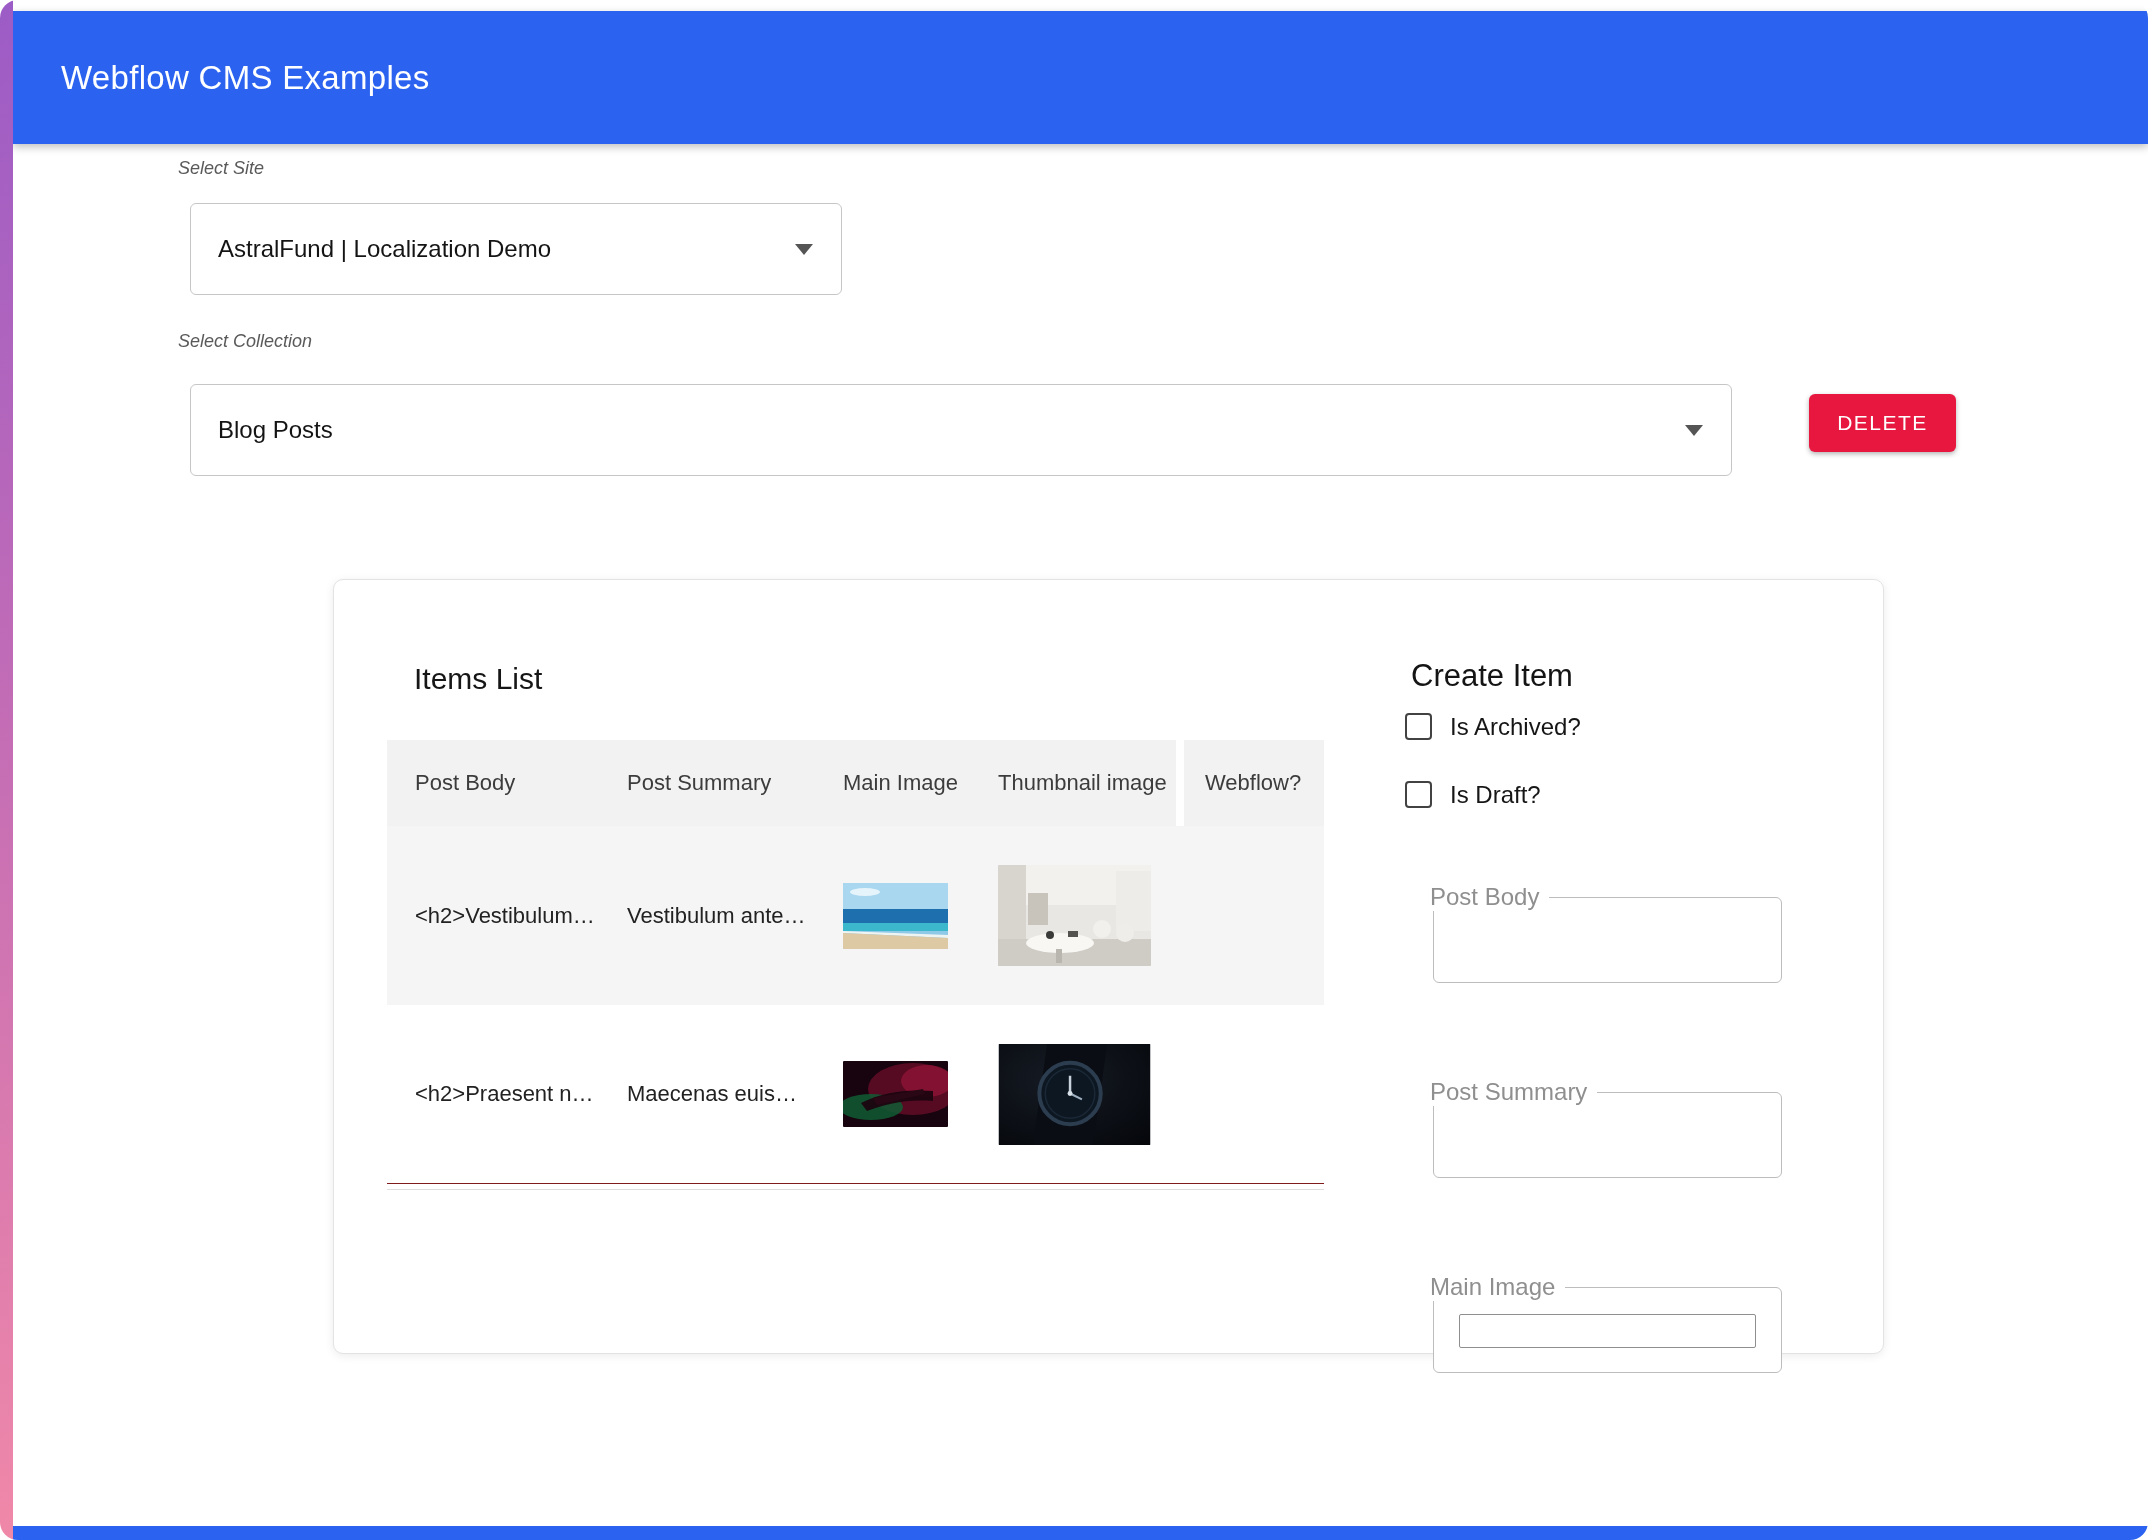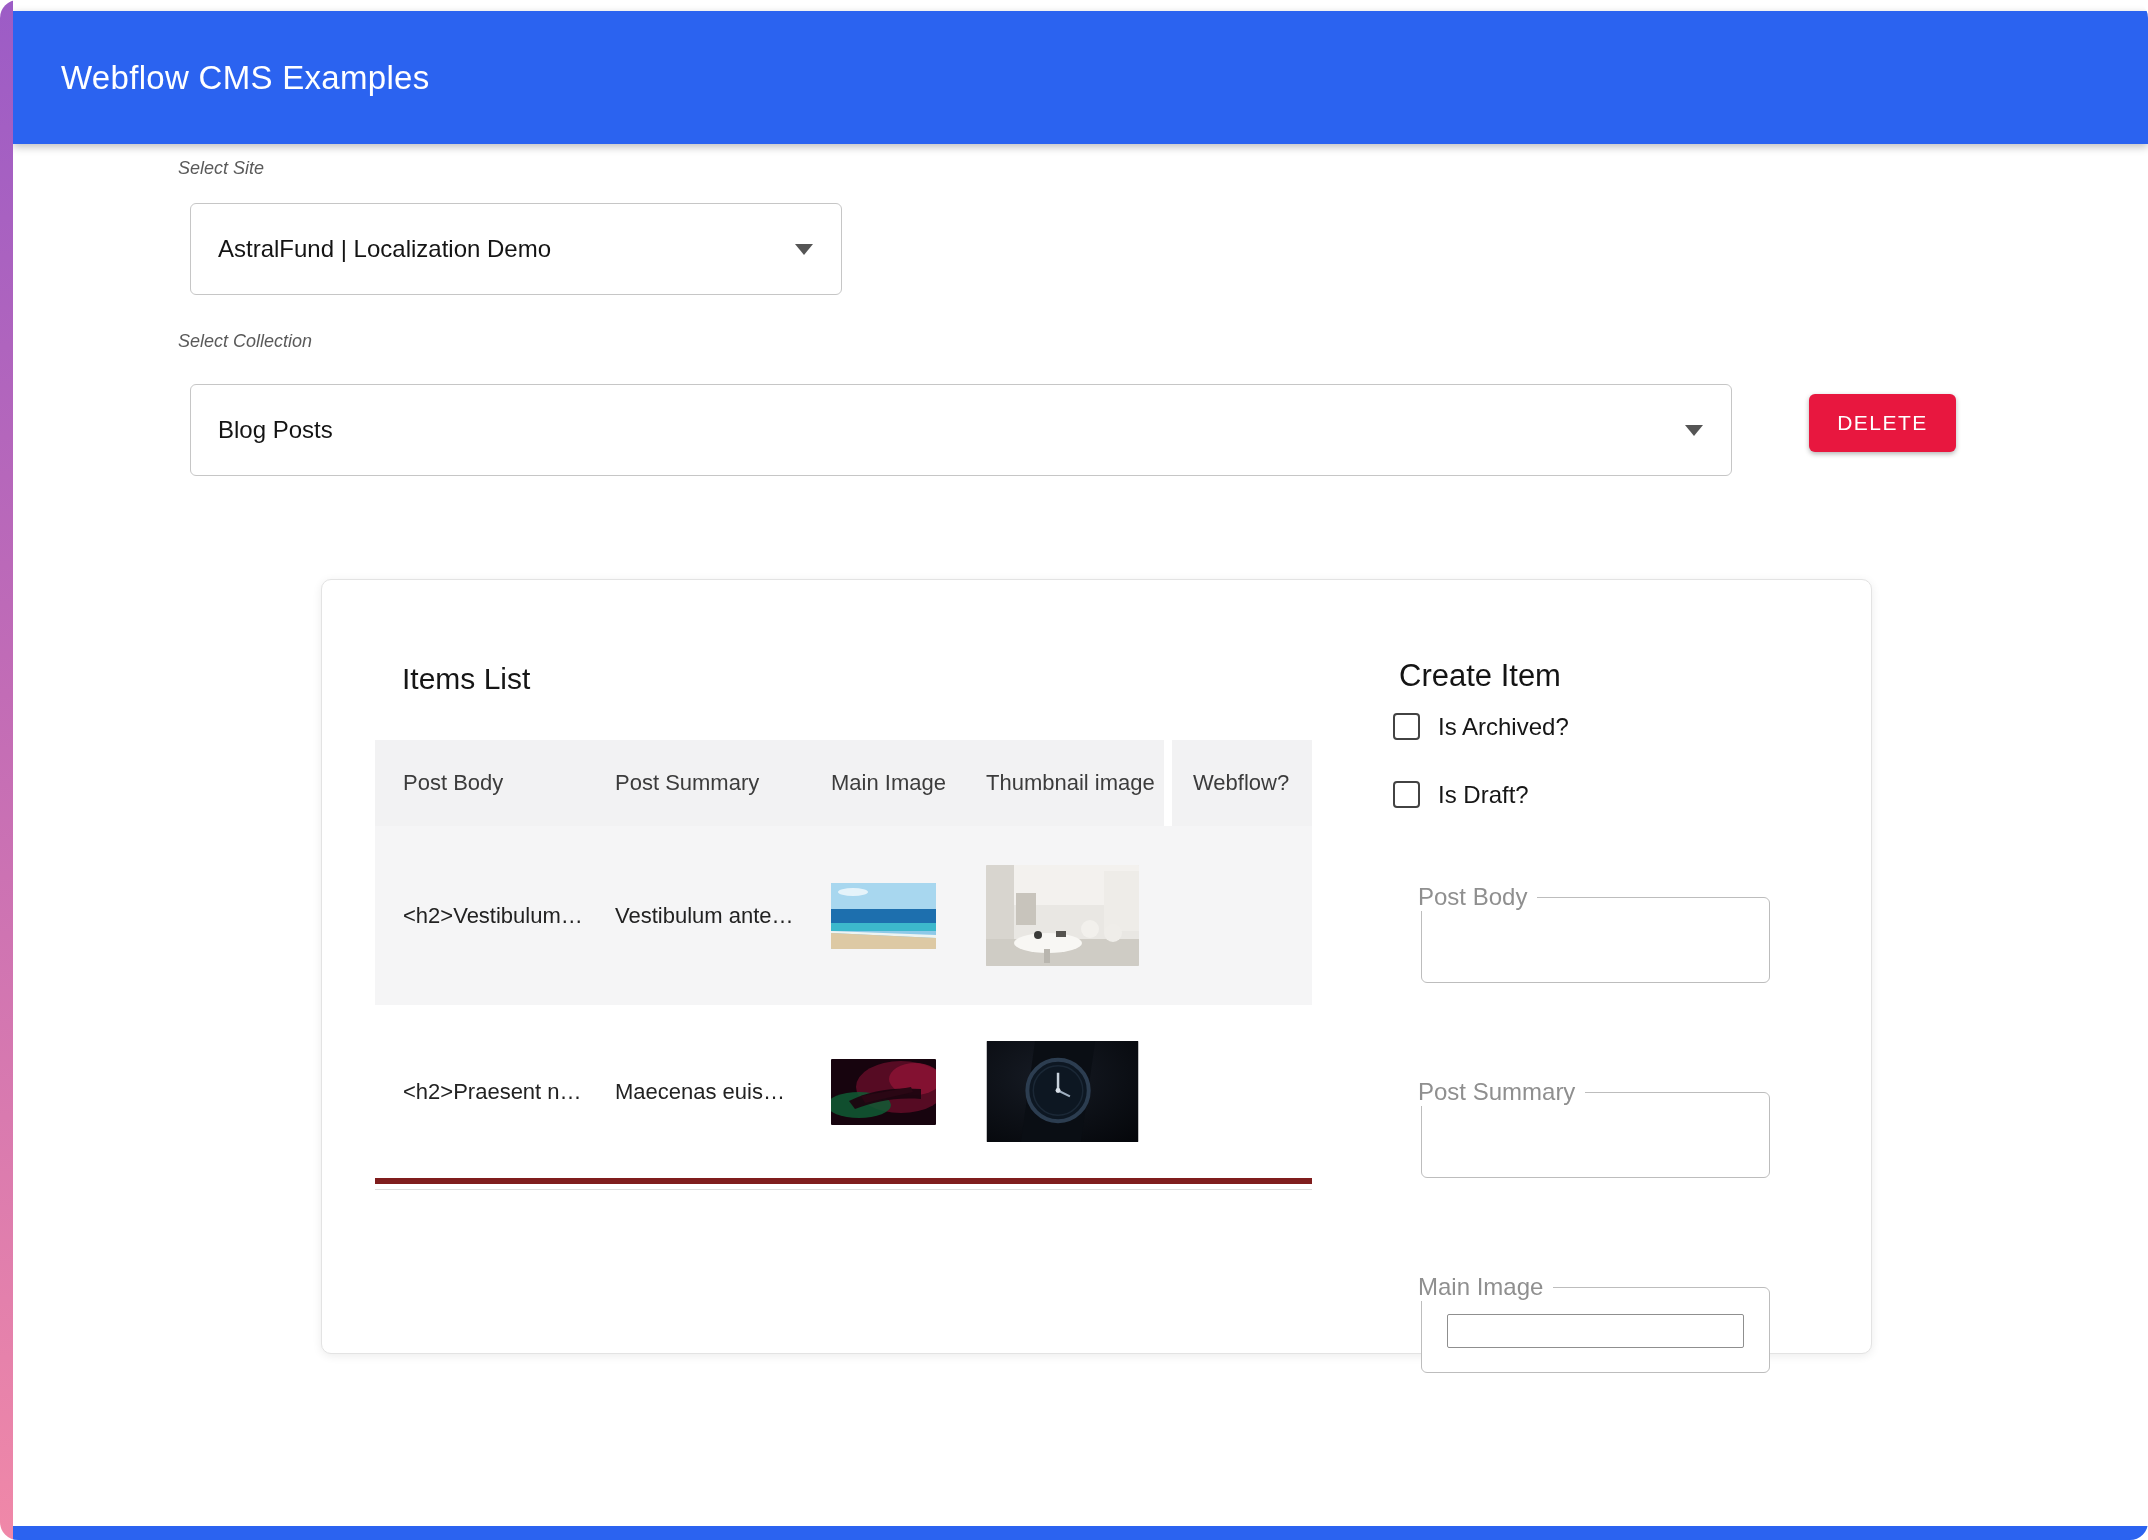--- a/index.html
+++ b/index.html
@@ -41,36 +41,36 @@
 
   .delete-btn {
     position:absolute; left:1765px; top:394px; width:147px; height:58px;
     background:#e8173f; color:#ffffff; border:none; border-radius:6px;
     font-family:"Liberation Sans", sans-serif; font-size:21px; font-weight:500;
     letter-spacing:1.5px; cursor:pointer; box-shadow:0 2px 5px rgba(0,0,0,0.3);margin-left:44px;
   }
 
   
   .card {
-    position:absolute; left:321px; top:579px; width:1551px; height:775px;
+    position:absolute; left:333px; top:579px; width:1551px; height:775px;
     background:#ffffff; border:1px solid #e3e3e3; border-radius:10px;
     box-shadow:0 2px 10px rgba(0,0,0,0.08);
   }
   .items-title { position:absolute; left:80px; top:82px; margin:0; font-size:30px; font-weight:400; color:#161616; }
 
   .table { position:absolute; left:53px; top:160px; width:937px; border-bottom:1px solid #dedede; padding-bottom:5px; }
   .thead { display:flex; height:86px; }
   .th {
     background:#f2f2f3; display:flex; align-items:center; padding-left:28px;
     font-size:22px; font-weight:500; color:#3c3c3c; white-space:nowrap;
   }
   .th.c4 { border-left:8px solid #ffffff; padding-left:21px; }
   .tr { display:flex; height:179px; align-items:center; }
   .tr-striped { background:#f5f5f6; }
-  .tr-white { background:#ffffff; border-bottom:6px solid #7f1d1d; }
+  .tr-white { background:#ffffff; border-bottom:1px solid #7f1d1d; }
   .td { display:flex; align-items:center; padding-left:28px; font-size:22px; color:#222; white-space:nowrap; overflow:hidden; }
   .c0 { width:212px; } .c1 { width:216px; } .c2 { width:155px; } .c3 { width:206px; } .c4 { width:148px; }
   .td svg { display:block; }
   .img-main { width:105px; height:66px; border-radius:1px; }
   .img-thumb { width:153px; height:101px; border-radius:1px; }
 
   
   .create-panel { position:absolute; left:1067px; top:0; width:400px; height:100%; }
   .create-title { position:absolute; left:0; top:68px; margin:10px; font-size:31px; font-weight:400; color:#141414; }
   .cb-row { position:absolute; left:4px; display:flex; gap:18px; cursor:pointer; }

